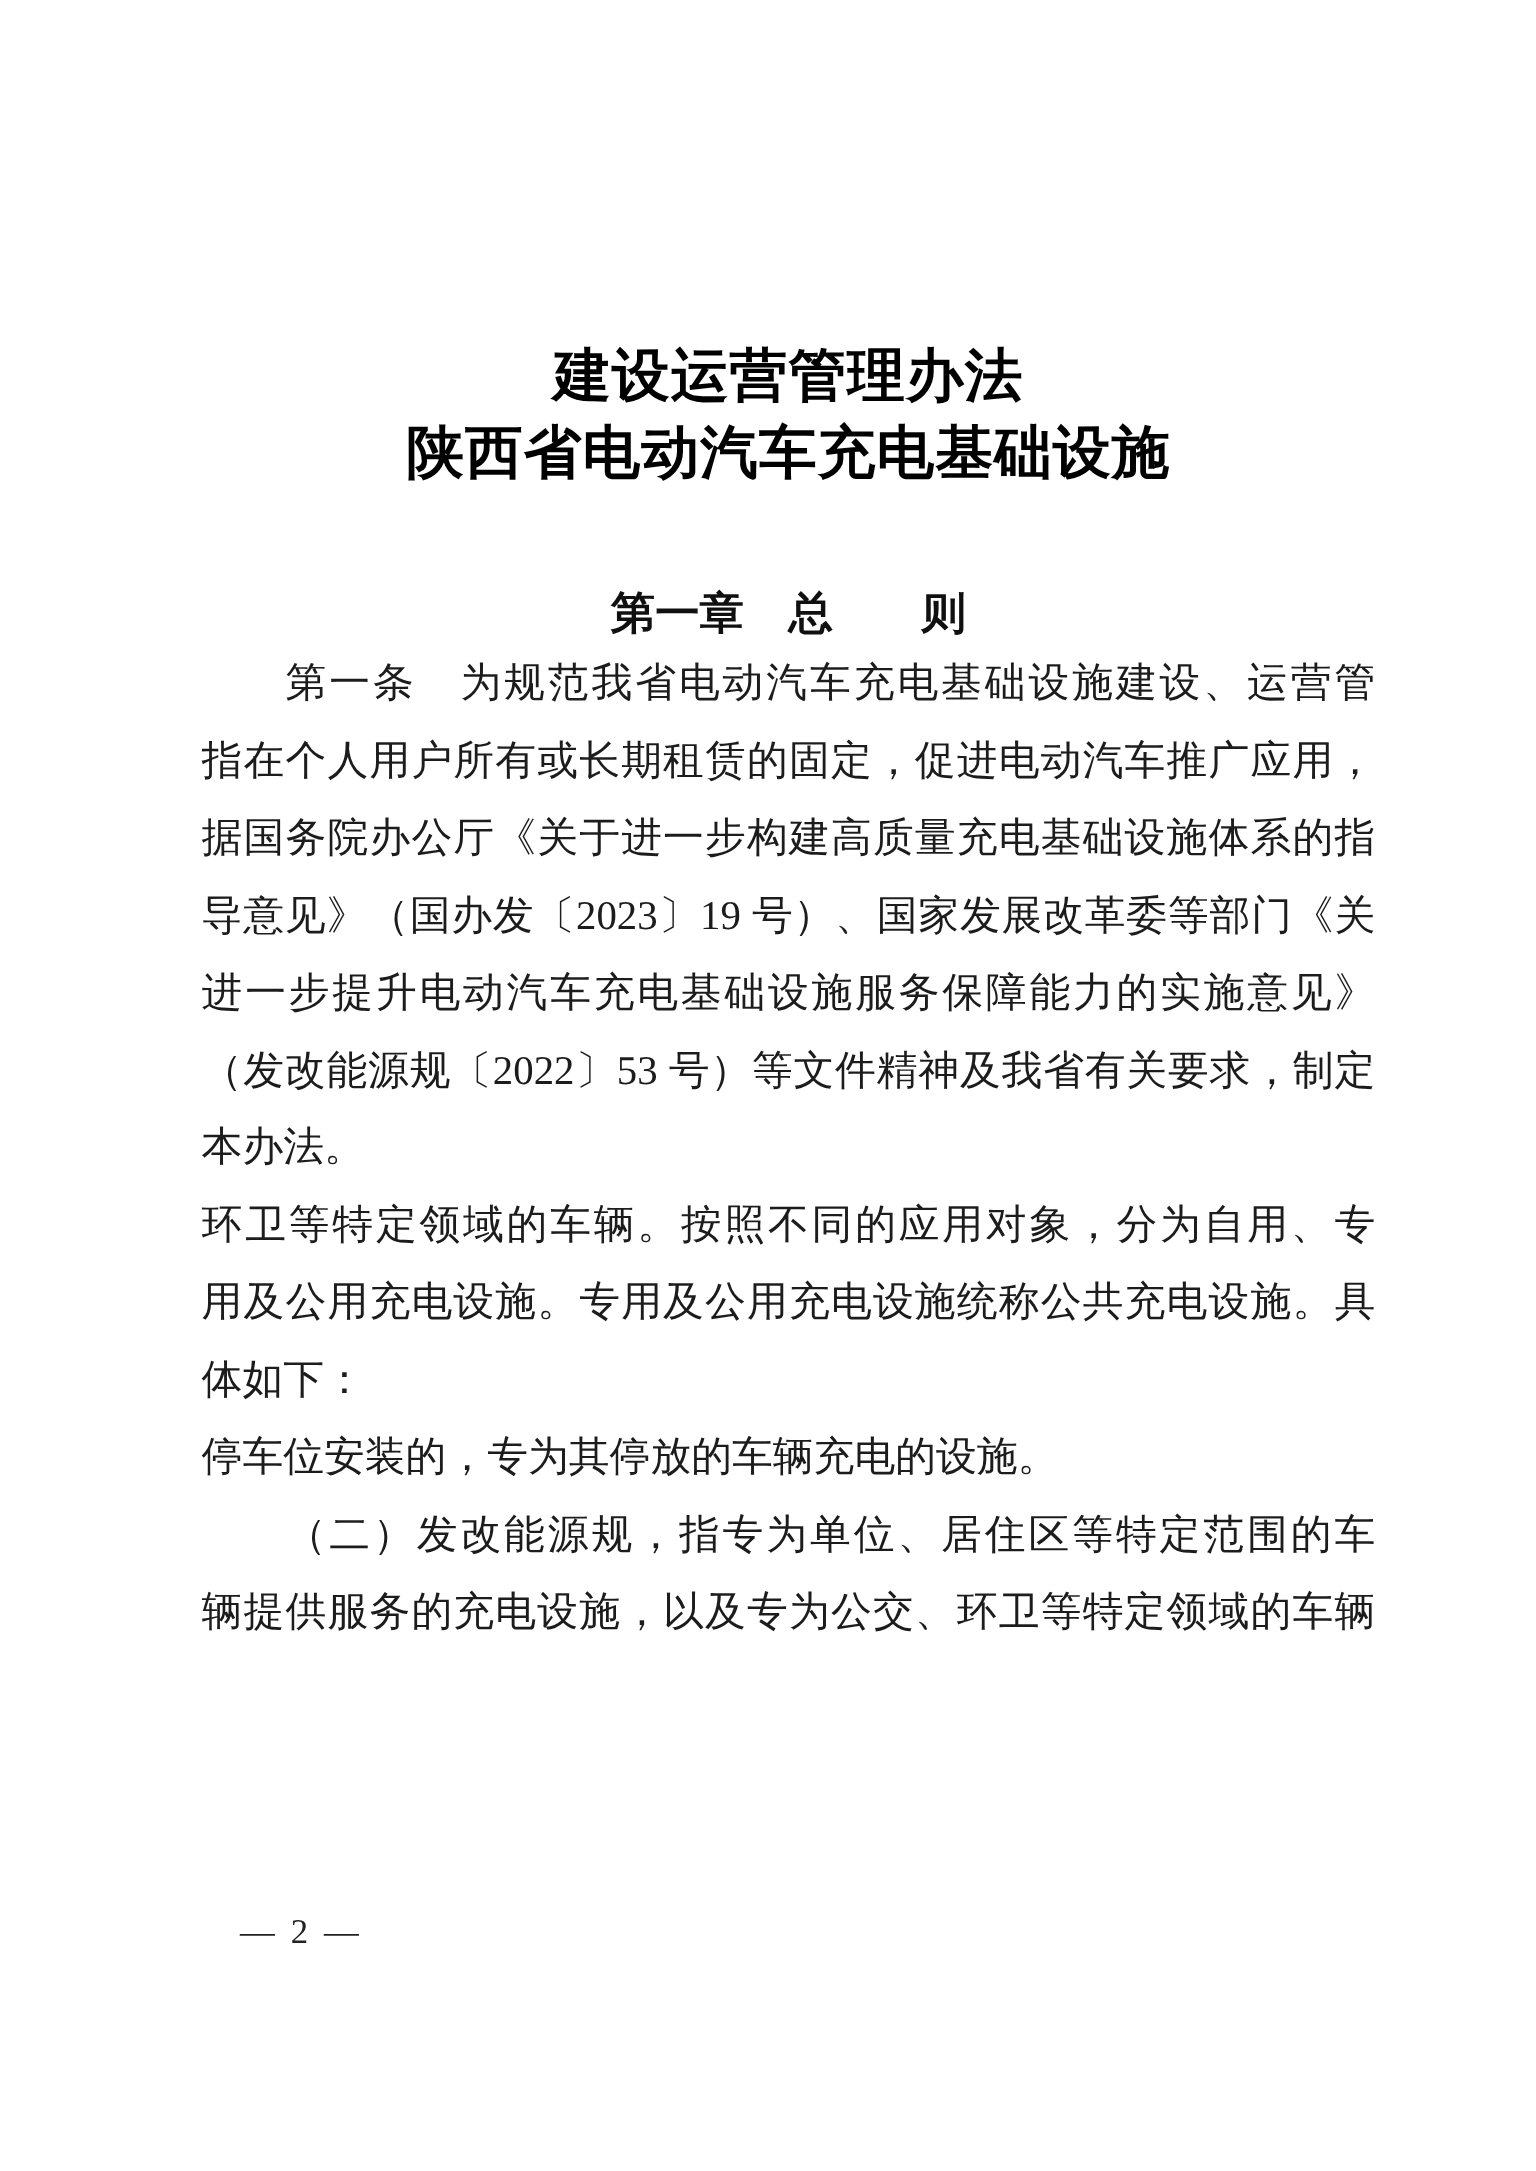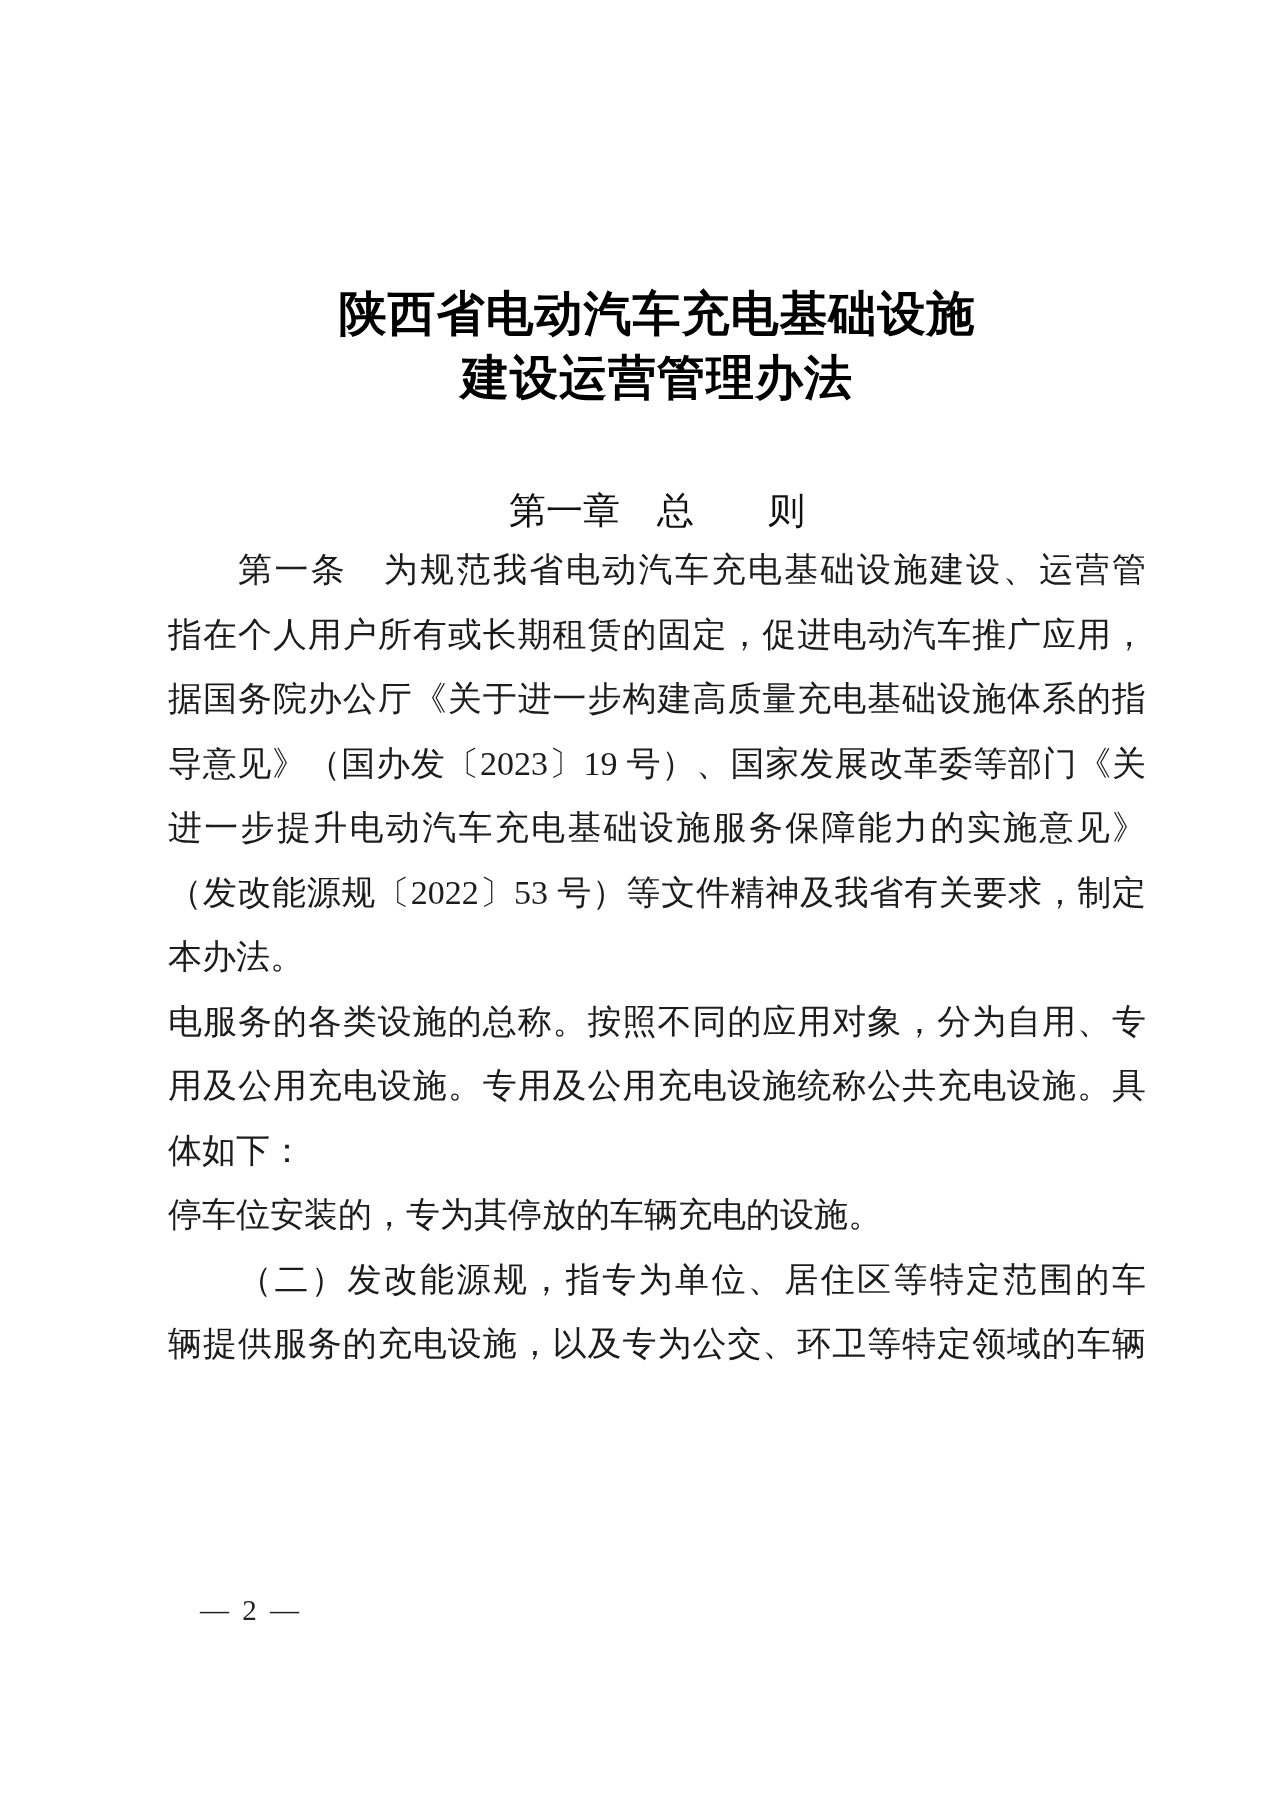--- a/index.html
+++ b/index.html
@@ -31,21 +31,21 @@
     letter-spacing: 1px;
   }
   .chapter {
     position: absolute;
     top: 488px;
     left: 168px;
     width: 978px;
     margin: 0;
     text-align: center;
     font-family: "Liberation Sans", sans-serif;
-    font-weight: normal;
+    font-weight: bold;
     font-size: 37px;
     line-height: 46px;
     color: #101010;
   }
   .body {
     position: absolute;
     top: 538px;
     left: 168px;
     width: 978px;
     font-size: 34px;
@@ -74,35 +74,35 @@
     color: #222222;
     font-family: "Liberation Serif", serif;
   }
 </style>
 </head>
 <body>
 
 <div class="page">
 
   <header class="title">
+    <div>建设运营管理办法</div>
     <div>陕西省电动汽车充电基础设施</div>
-    <div>建设运营管理办法</div>
   </header>
 
   <h2 class="chapter">第一章　总　　则</h2>
 
   <main class="body">
     <div class="bl ind j">第一条　为规范我省电动汽车充电基础设施建设、运营管理，</div>
     <div class="bl j">指在个人用户所有或长期租赁的固定，促进电动汽车推广应用，根</div>
     <div class="bl j">据国务院办公厅《关于进一步构建高质量充电基础设施体系的指</div>
     <div class="bl j">导意见》（国办发〔2023〕19 号）、国家发展改革委等部门《关于</div>
     <div class="bl j">进一步提升电动汽车充电基础设施服务保障能力的实施意见》</div>
     <div class="bl j">（发改能源规〔2022〕53 号）等文件精神及我省有关要求，制定</div>
     <div class="bl">本办法。</div>
-    <div class="bl j">电服务的各类设施的总称。按照不同的应用对象，分为自用、专</div>
+    <div class="bl j">环卫等特定领域的车辆。按照不同的应用对象，分为自用、专</div>
     <div class="bl j">用及公用充电设施。专用及公用充电设施统称公共充电设施。具</div>
     <div class="bl">体如下：</div>
     <div class="bl">停车位安装的，专为其停放的车辆充电的设施。</div>
     <div class="bl ind j">（二）发改能源规，指专为单位、居住区等特定范围的车</div>
     <div class="bl j">辆提供服务的充电设施，以及专为公交、环卫等特定领域的车辆</div>
   </main>
 
   <footer class="footer">— 2 —</footer>
 
 </div>

